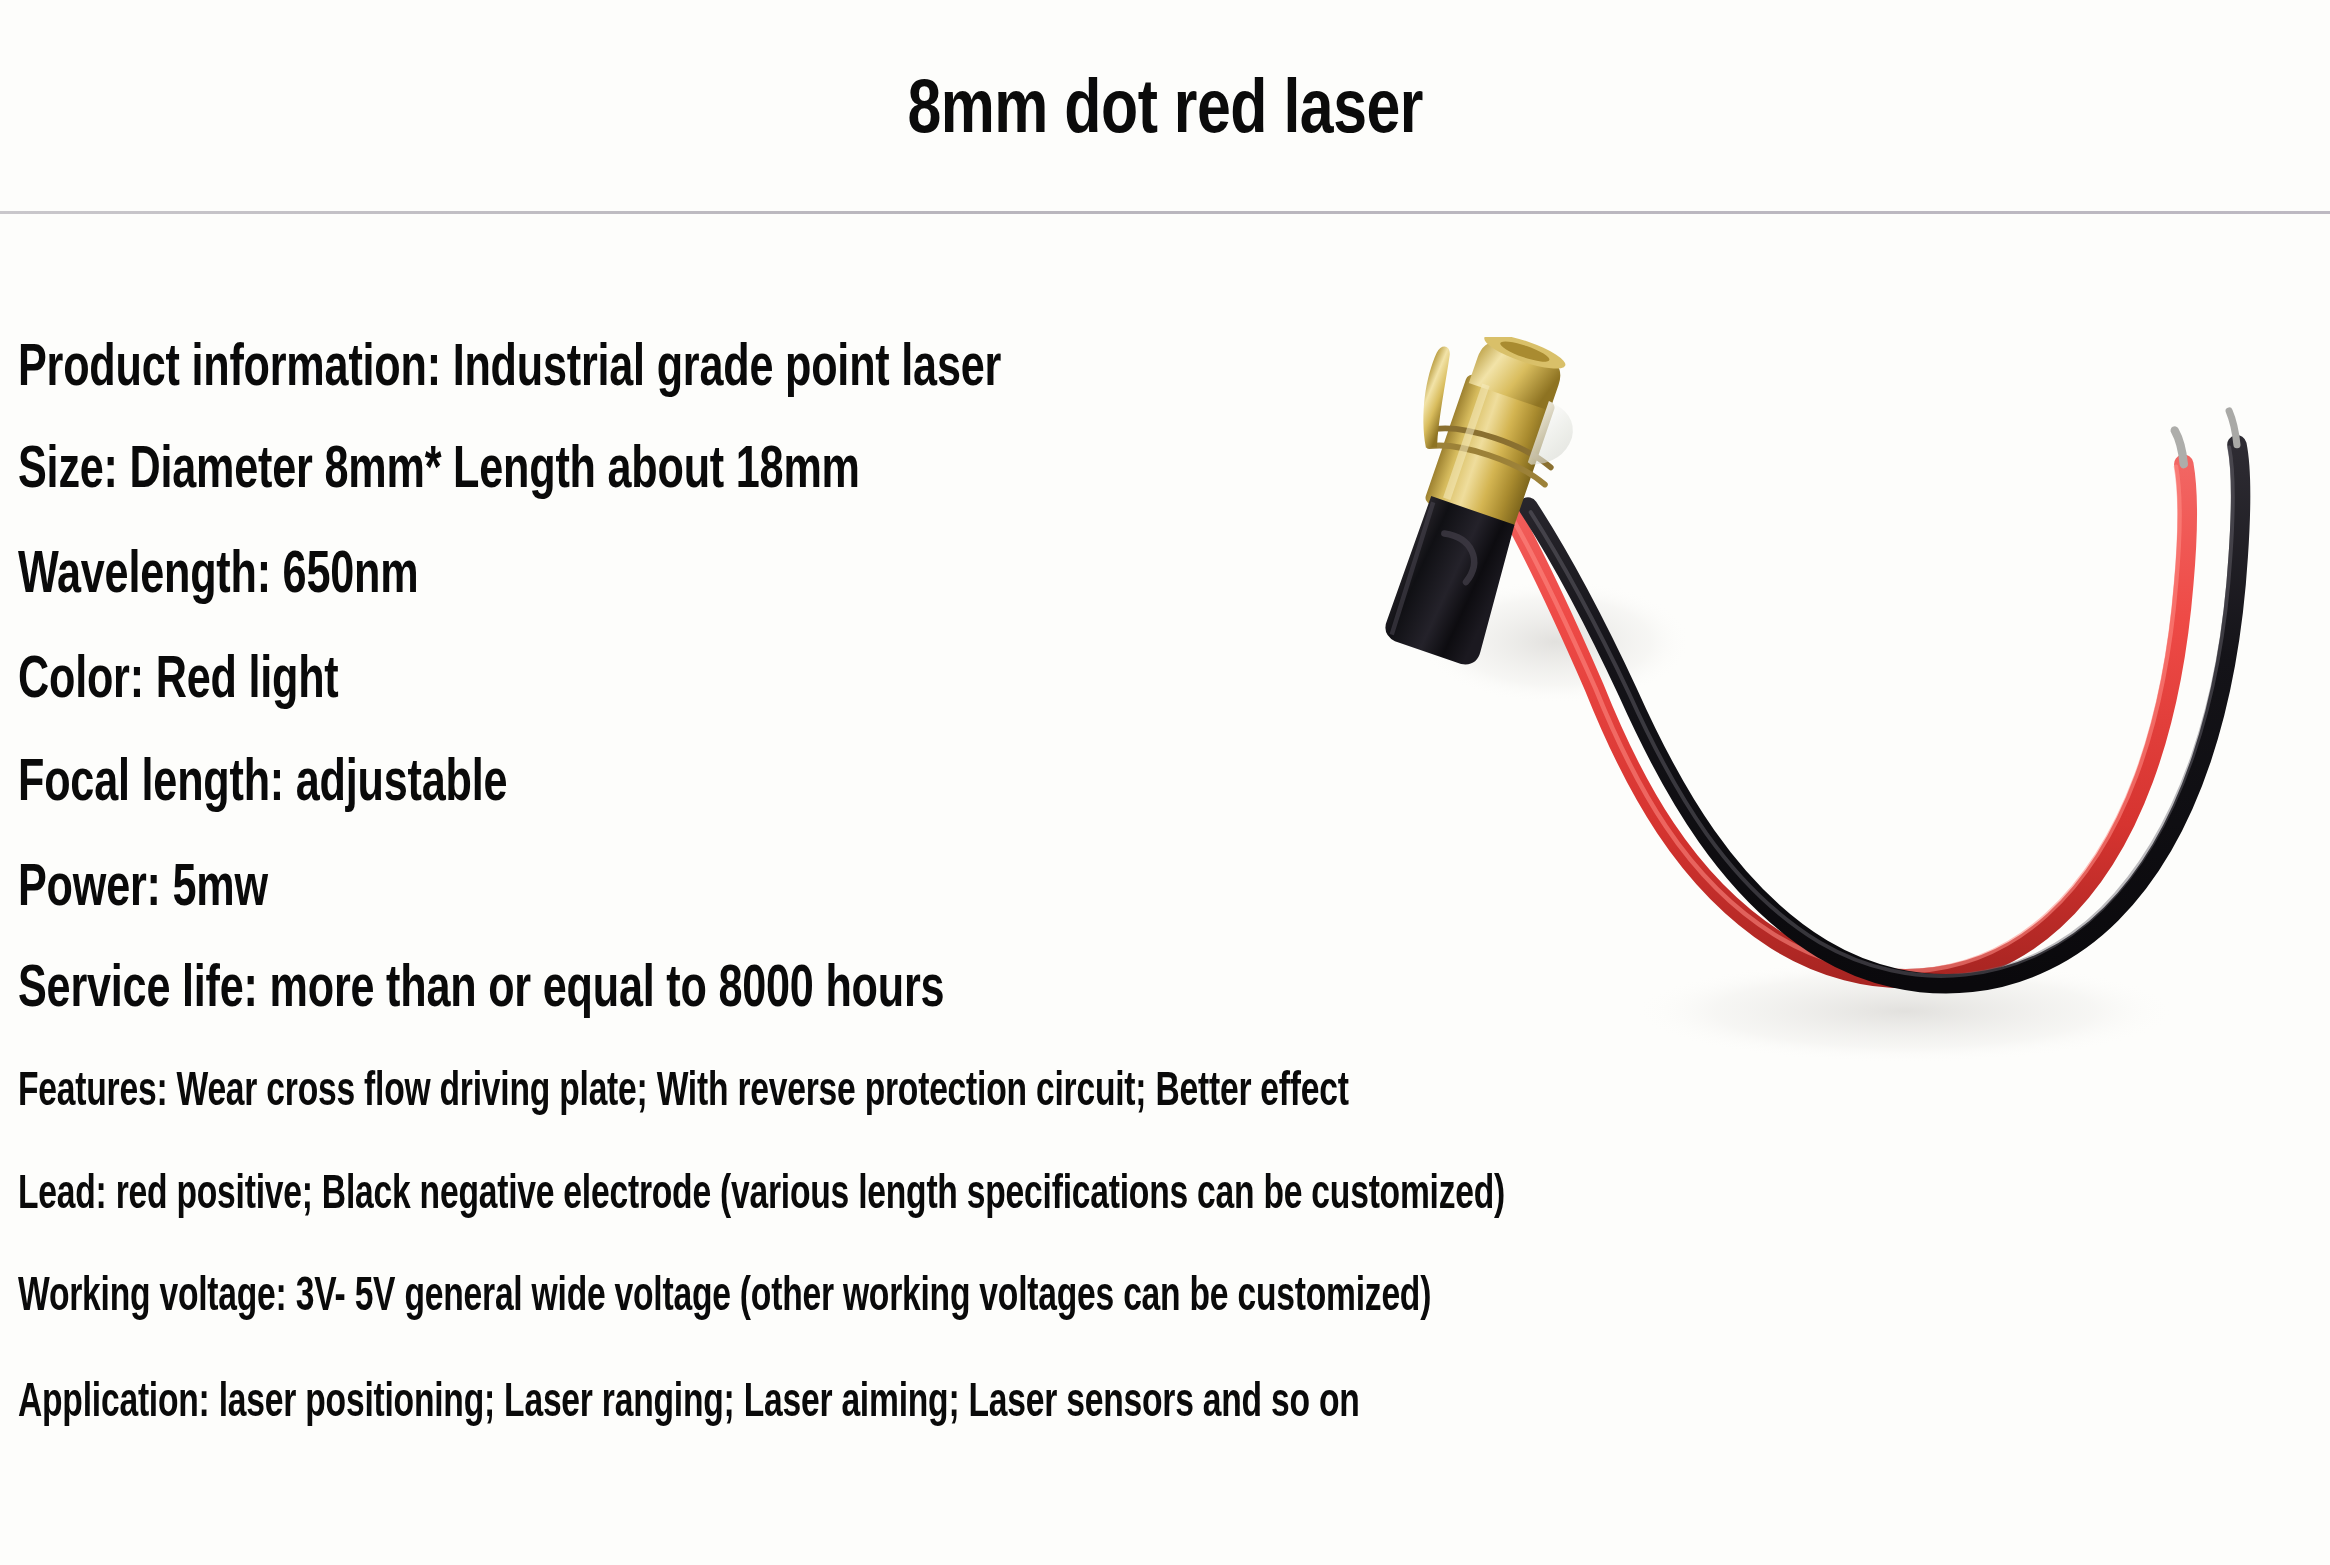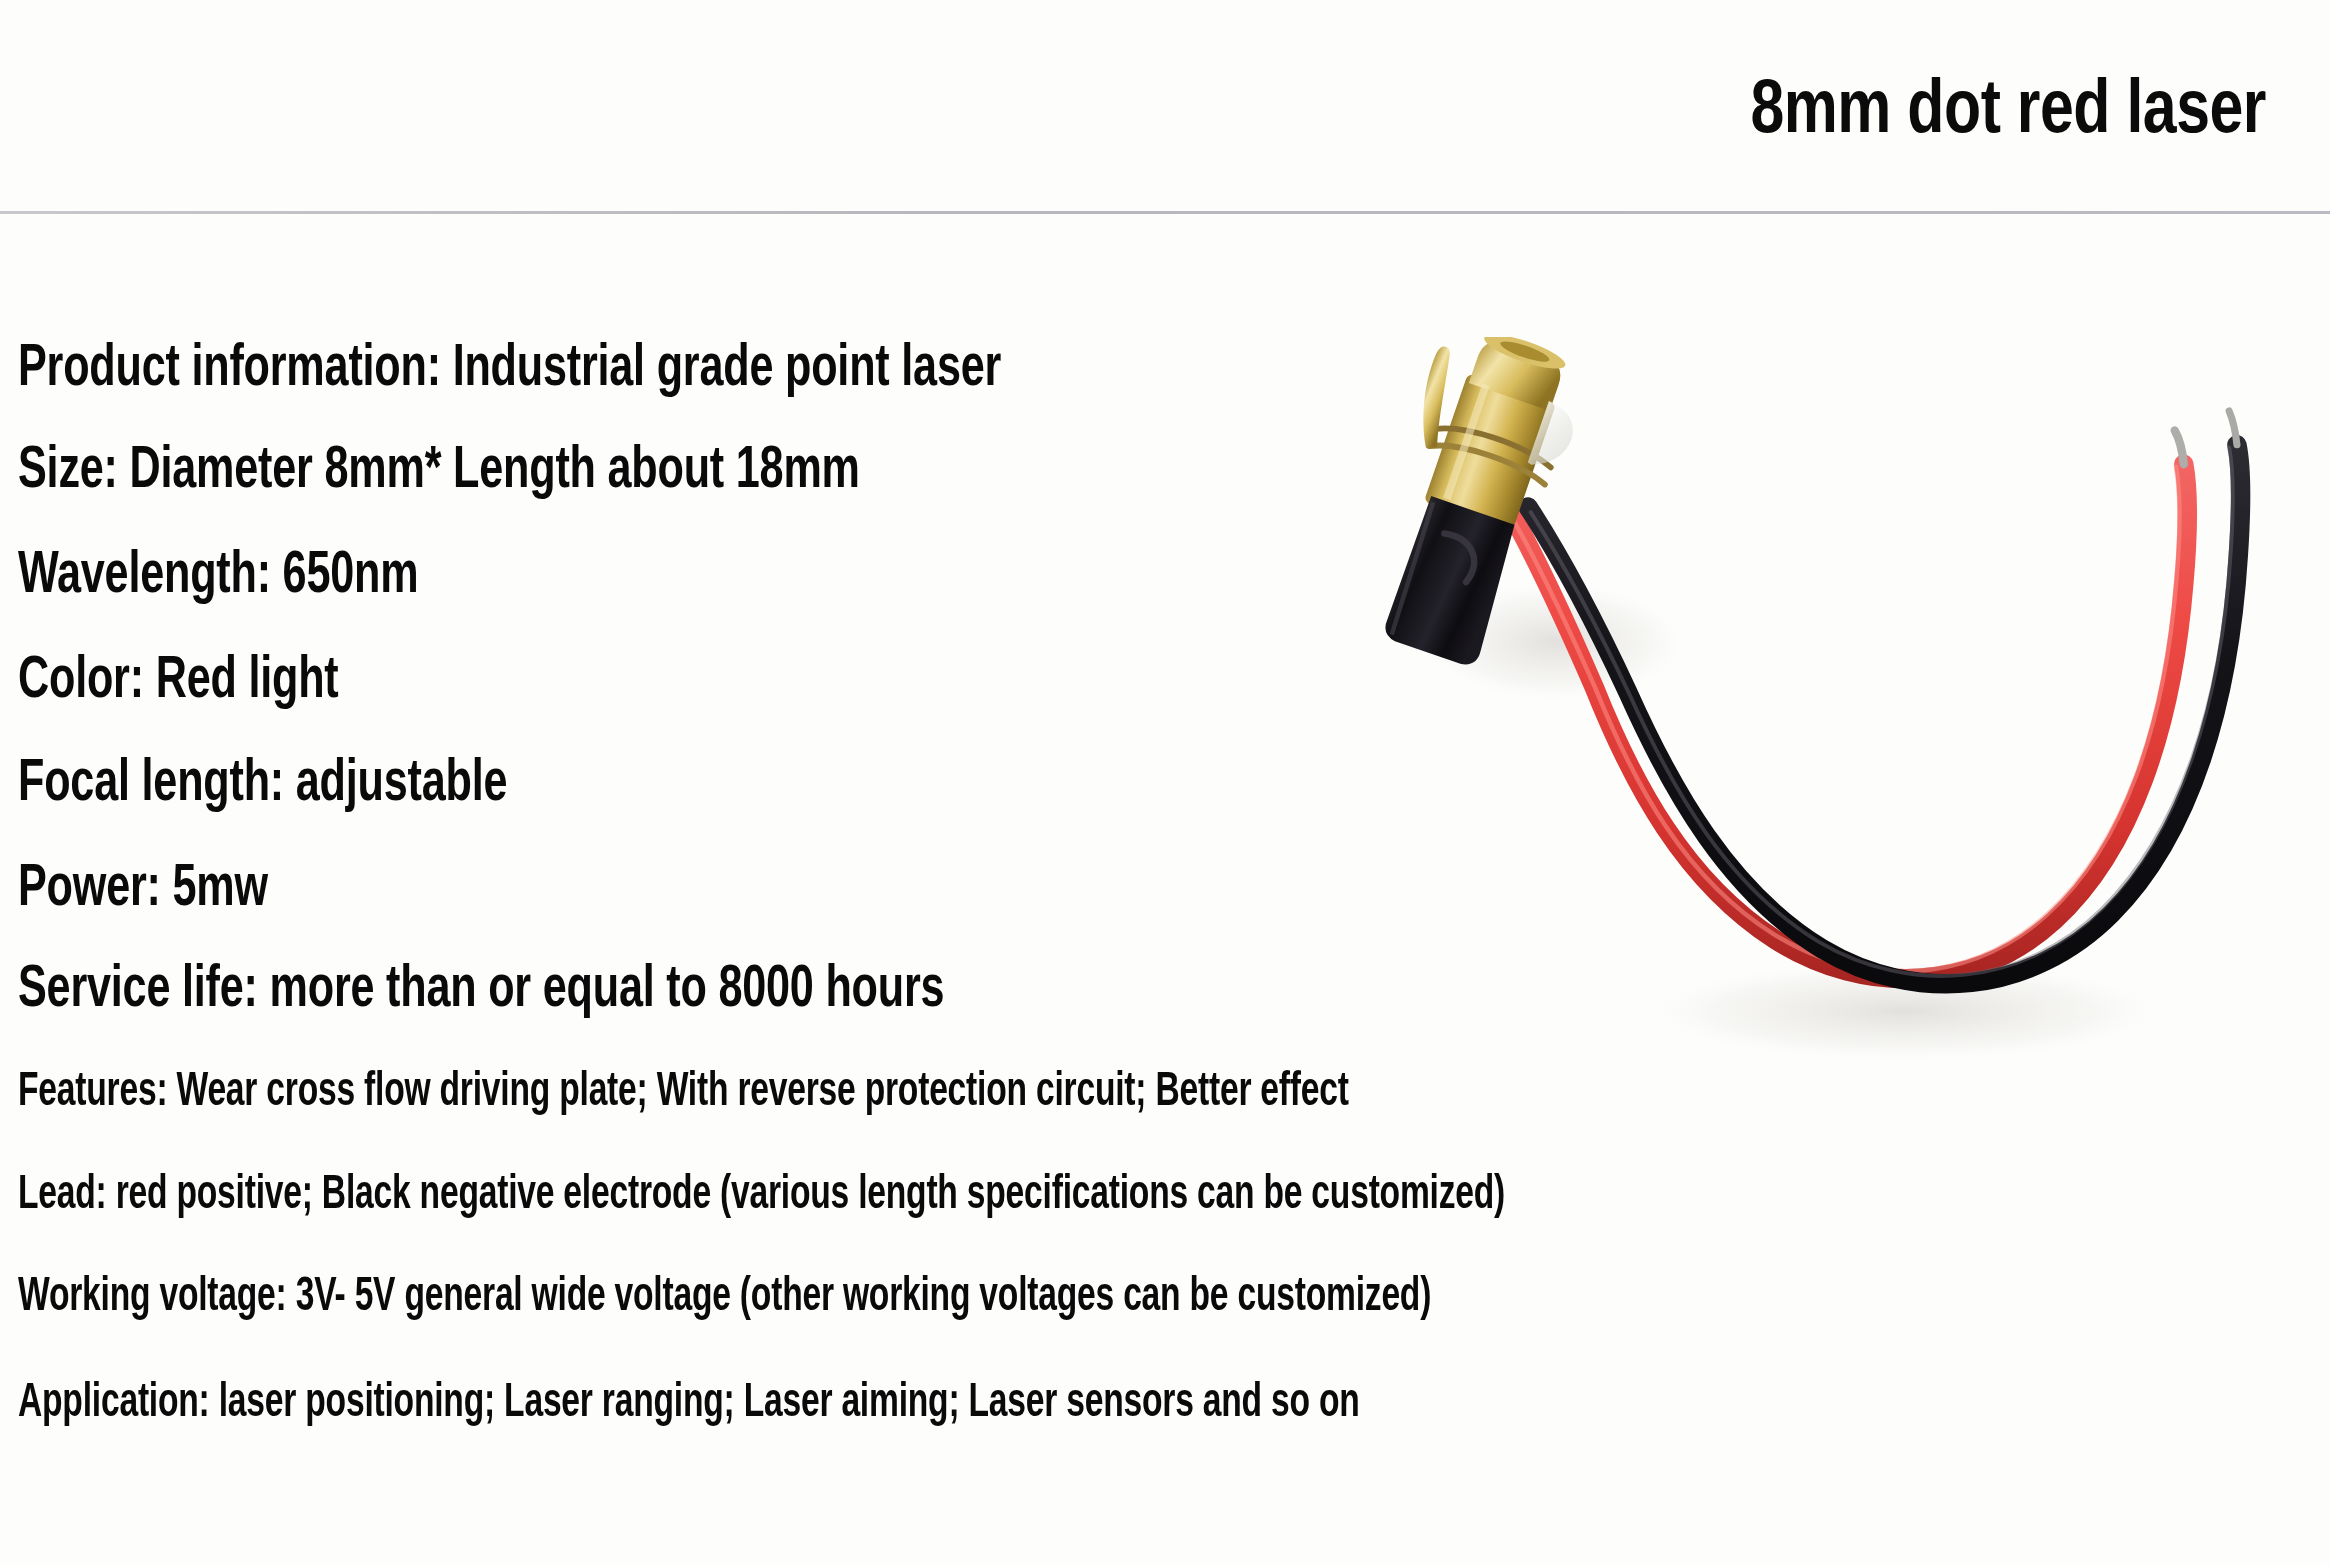--- a/index.html
+++ b/index.html
@@ -5,21 +5,21 @@
   html,body{margin:0;padding:0;}
   body{
     width:2330px;height:1566px;
     background:#fdfdfb;
     font-family:"Liberation Sans","DejaVu Sans",sans-serif;
     overflow:hidden;position:relative;
   }
   
   .header{
     position:absolute;left:0;top:0;width:2330px;height:211px;
-    display:flex;align-items:center;justify-content:flex-end;
+    display:flex;align-items:center;justify-content:center;
     background:#fdfdfb;
   }
   .title{
     font-weight:700;
     font-size:76px;
     line-height:1;
     color:#0b0b0b;
     letter-spacing:-0.6px;
     transform:scaleX(.80);
     transform-origin:center center;

